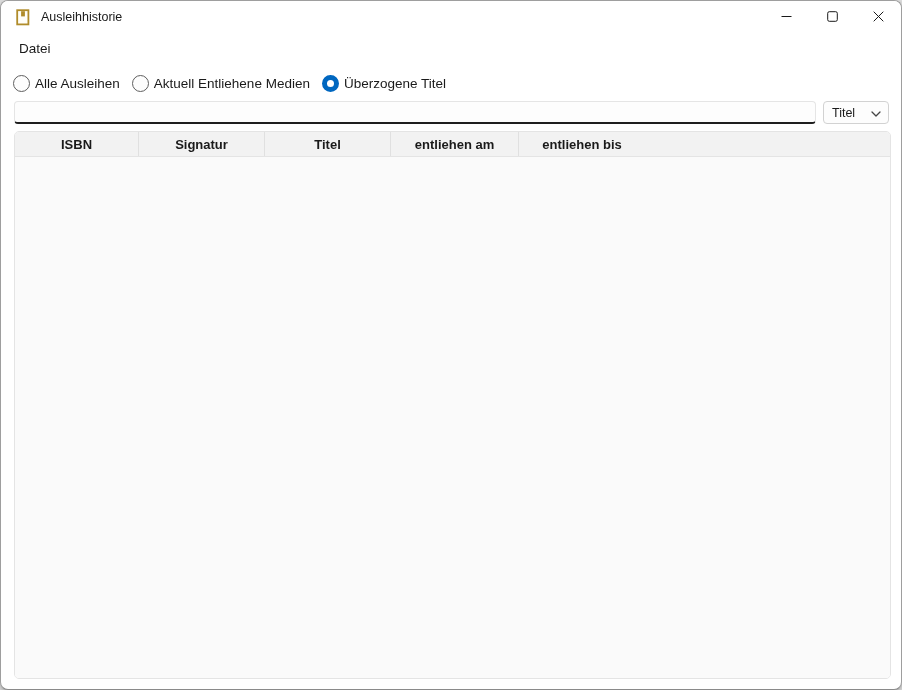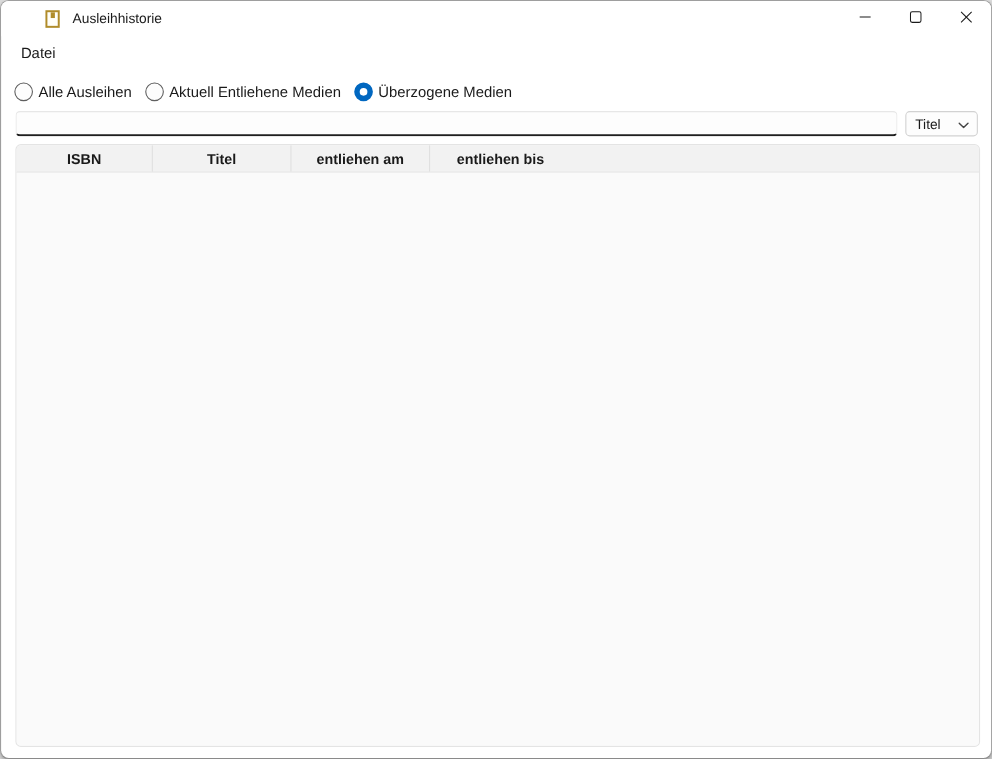--- a/index.html
+++ b/index.html
@@ -21,21 +21,20 @@
     border-radius: 8px;
     overflow: hidden;
     box-shadow: 0 2px 4px rgba(0,0,0,0.25);
   }
   
   .titlebar {
     height: 32px;
     display: flex;
     align-items: center;
     background: #FFFFFF;
-    padding-left: 25px;
   }
   .app-icon {
     margin-left: 14px;
     width: 16px; height: 17px;
     flex: none;
     display: flex; align-items: center; justify-content: center;
   }
   .title-text {
     margin-left: 10px;
     font-size: 12.5px;
@@ -205,39 +204,40 @@
     <div class="radio-option">
       <span class="radio-circle"></span>
       <span class="radio-label">Alle Ausleihen</span>
     </div>
     <div class="radio-option">
       <span class="radio-circle"></span>
       <span class="radio-label">Aktuell Entliehene Medien</span>
     </div>
     <div class="radio-option">
       <span class="radio-circle selected"></span>
-      <span class="radio-label">Überzogene Medien</span>
+      <span class="radio-label">Überzogene Titel</span>
     </div>
   </div>
 
   <div class="search-row">
     <input class="search-input" type="text" value="" style="">
     <div class="field-dropdown">
       <span>Titel</span>
       <span>
         <svg width="10" height="6" viewBox="0 0 10 6">
             <polyline points="1,1 5,5 9,1" fill="none" stroke="#454545" stroke-width="1.3" stroke-linecap="round" stroke-linejoin="round"></polyline>
           </svg>
       </span>
     </div>
   </div>
 
   <div class="data-table">
     <div class="table-header">
       <div class="th-cell">ISBN</div>
+      <div class="th-cell">Signatur</div>
       <div class="th-cell">Titel</div>
       <div class="th-cell">entliehen am</div>
       <div class="th-cell">entliehen bis</div>
     </div>
     <div class="table-body"></div>
   </div>
 
 </div>
 
 </body></html>

